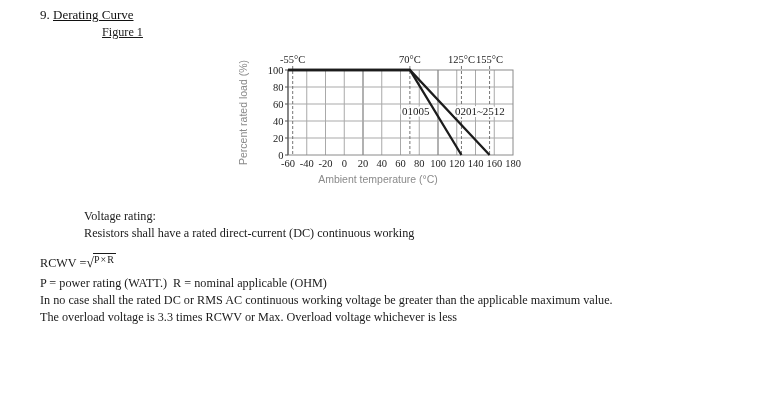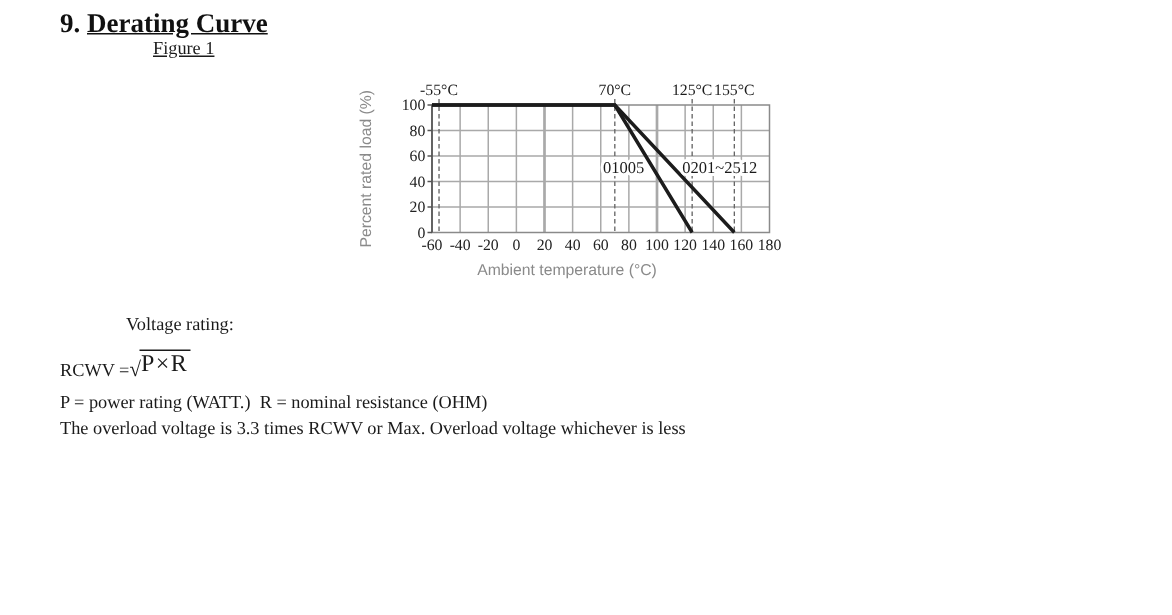--- a/index.html
+++ b/index.html
@@ -8,22 +8,22 @@
     height: 410px;
     background: #ffffff;
     font-family: "Liberation Serif", serif;
     font-size: 12.2px;
     color: #1a1a1a;
     overflow: hidden;
   }
   .page { padding: 6px 30px 0 40px; }
   p { margin: 0; line-height: 17px; }
   .heading {
-    font-weight: bold;
-    font-size: 18px;
+    font-weight: normal;
+    font-size: 13px;
     line-height: 18px;
     color: #111;
   }
   .heading .underlined { text-decoration: underline; }
   .justify { text-align: justify; }
   .figure-label { margin-left: 62px; text-decoration: underline; }
   .chart-wrap {
     margin-left: 198px;
     margin-top: 12px;
     width: 290px;
@@ -38,21 +38,21 @@
     paint-order: stroke;
     stroke: #ffffff;
     stroke-width: 4px;
     stroke-linejoin: round;
   }
   .axis-title { font: 10.5px "Liberation Sans", sans-serif; fill: #8a8a8a; }
   .voltage-block { margin-top: 21px; margin-left: 44px; }
   .formula-line { margin-top: 8px; margin-bottom: 2px; line-height: 20px; }
   .sqrt { font-size: 14px; }
   .radicand {
-    font-size: 16px;
+    font-size: 10px;
     border-top: 1px solid #1a1a1a;
     vertical-align: 3.5px;
     letter-spacing: 1px;
     padding: 0 1px;
     margin-left: -1px;
   }
   .pre { white-space: pre-wrap; }
 </style>
 </head>
 <body>
@@ -120,20 +120,22 @@
         <polyline points="50,17 171.875,17 251.5625,102" fill="none" stroke="#1c1c1c" stroke-width="2.3"></polyline>
         <text x="191.5625" y="62.050000000000004" text-anchor="end" class="annot">01005</text>
         <text x="216.875" y="62.050000000000004" text-anchor="start" class="annot">0201~2512</text>
         <text x="140" y="130" text-anchor="middle" class="axis-title">Ambient temperature (°C)</text>
         <text x="9" y="59.5" text-anchor="middle" transform="rotate(-90 9 59.5)" class="axis-title">Percent rated load (%)</text>
       </svg>
   </div>
 
   <div class="voltage-block">
     <p>Voltage rating:</p>
+    <p>Resistors shall have a rated direct-current (DC) continuous working</p>
   </div>
 
   <p class="formula-line"><span>RCWV =</span><span class="sqrt">√</span><span class="radicand">P×R</span></p>
 
-  <p class="pre">P = power rating (WATT.)  R = nominal resistance (OHM)</p>
+  <p class="pre">P = power rating (WATT.)  R = nominal applicable (OHM)</p>
+  <p>In no case shall the rated DC or RMS AC continuous working voltage be greater than the applicable maximum value.</p>
   <p>The overload voltage is 3.3 times RCWV or Max. Overload voltage whichever is less</p>
 
 </div>
 
 </body></html>

